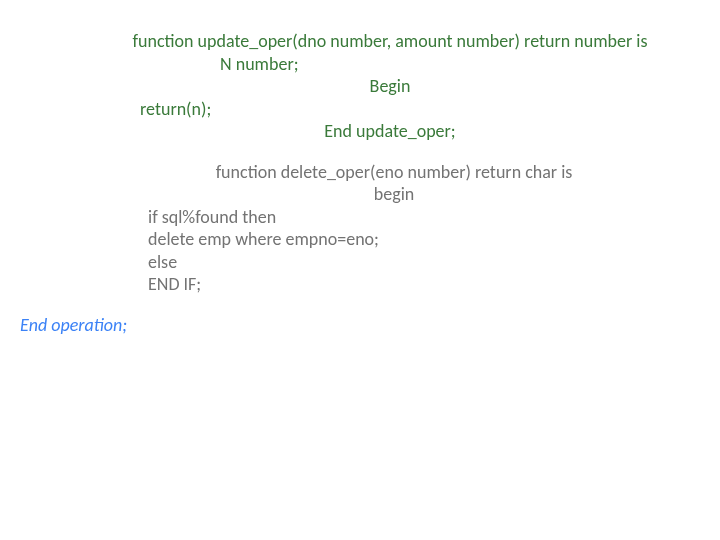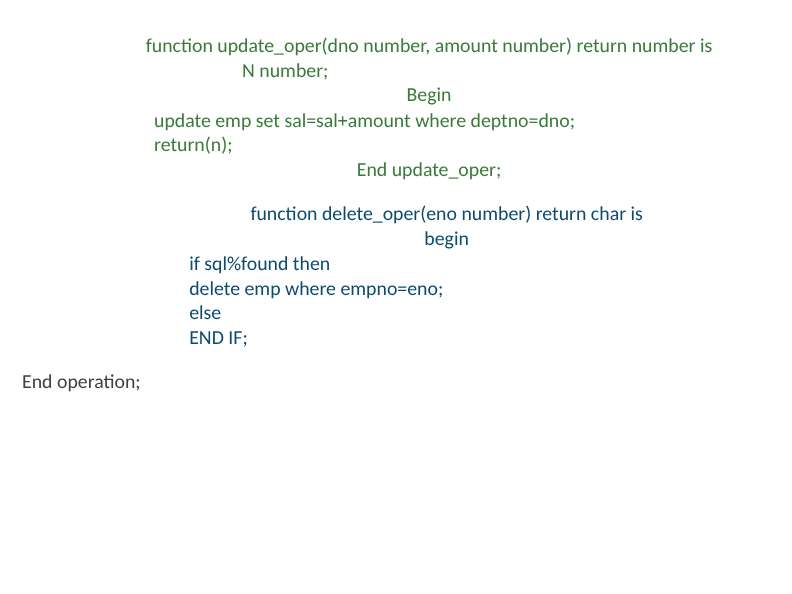--- a/index.html
+++ b/index.html
@@ -15,46 +15,46 @@
   }
   .page {
     padding: 30px 20px 20px 20px;
   }
   .block1 {
     margin-left: 60px;
     color: #3a7a3a;
     line-height: 1.25;
   }
   .block2 {
-    margin-left: 92px;
+    margin-left: 68px;
     margin-top: 18px;
-    color: #0c4a6e;
+    color: #737373;
     line-height: 1.25;
   }
   .end-line {
     margin-left: 0px;
     margin-top: 18px;
-    color: #404040;
+    color: #3b82f6;
+    font-style: italic;
   }
   .line { white-space: pre; }
   .ind1 { padding-left: 0px; text-align: center; }
   .ind2 { padding-left: 60px; }
   .ind3 { padding-left: 120px; }
   .ind-n { padding-left: 140px; }
 </style>
 </head>
 <body>
 
 <div class="page">
 
   <div class="block1">
     <div class="line ind1">function update_oper(dno number, amount number) return number is</div>
     <div class="line ind-n">N number;</div>
     <div class="line ind1">Begin</div>
-    <div class="line ind2">update emp set sal=sal+amount where deptno=dno;</div>
     <div class="line ind2">return(n);</div>
     <div class="line ind1">End update_oper;</div>
   </div>
 
   <div class="block2">
     <div class="line ind1">function delete_oper(eno number) return char is</div>
     <div class="line ind1">begin</div>
     <div class="line ind2">if sql%found then</div>
     <div class="line ind2">delete emp where empno=eno;</div>
     <div class="line ind2">else</div>

